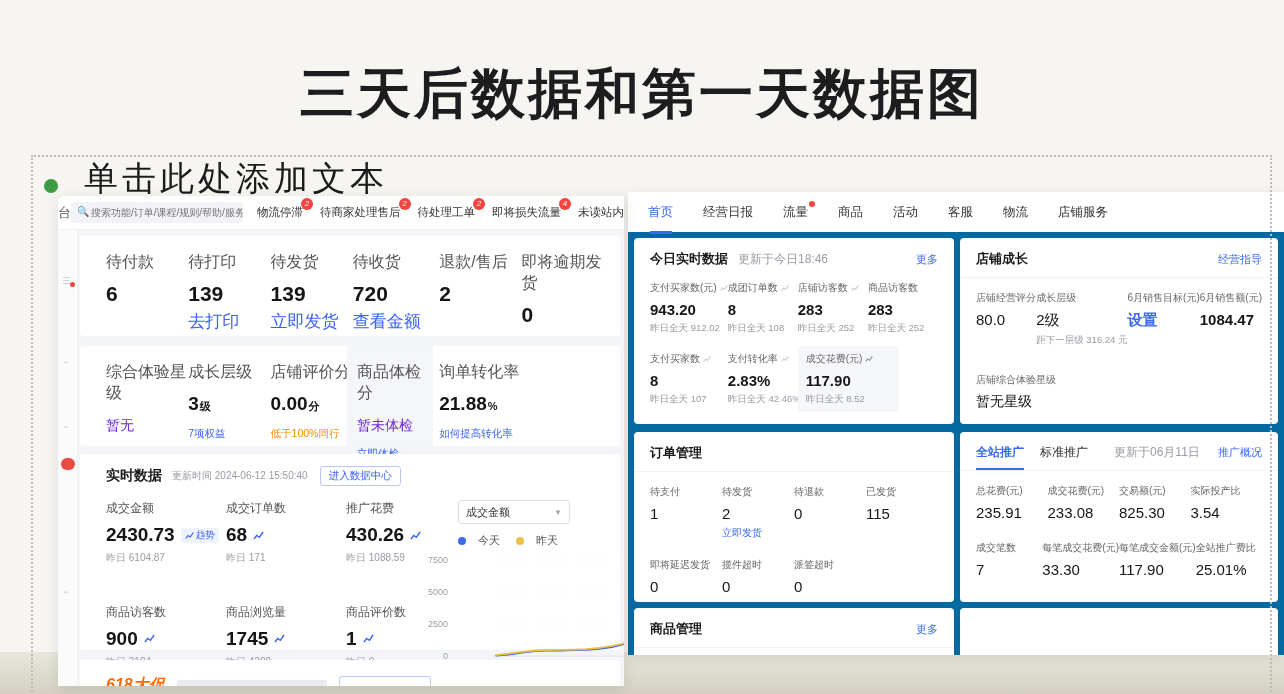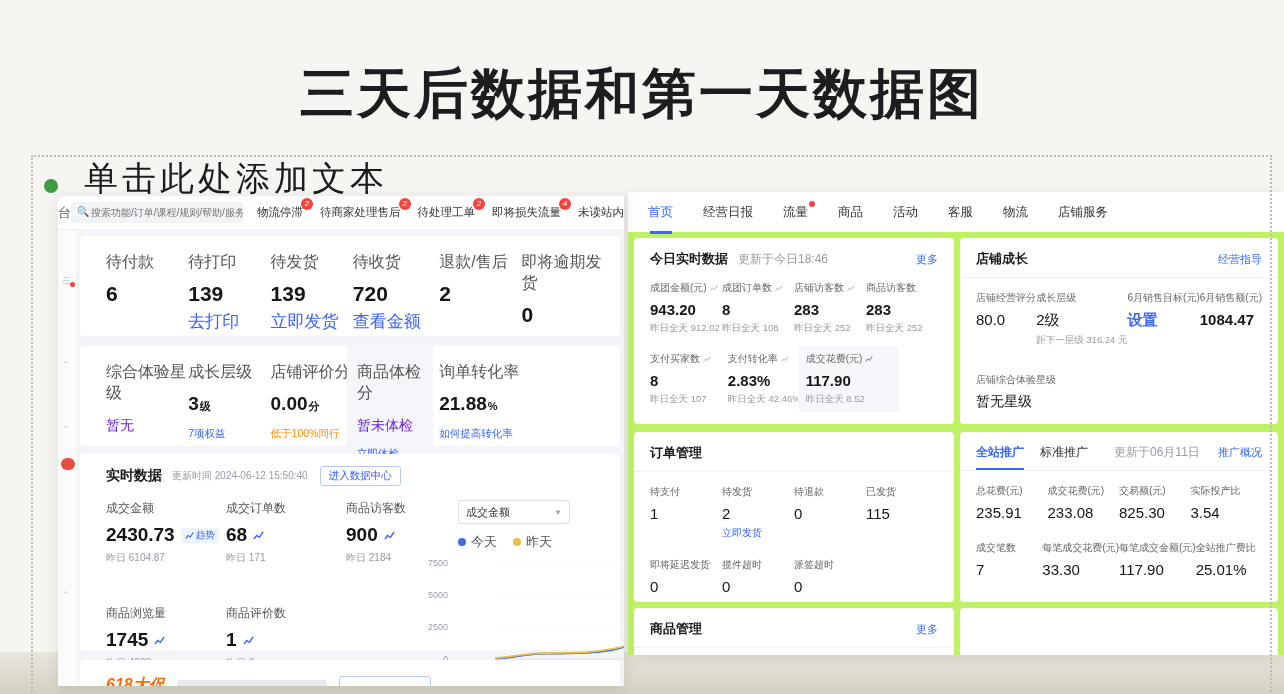--- a/index.html
+++ b/index.html
@@ -69,37 +69,37 @@
   .m-trend { display:inline-flex; align-items:center; gap:2px; margin-left:6px; background:#eef3fe;
     color:#3a62f5; font-size:9.5px; border-radius:2px; padding:1px 4px; cursor:pointer; }
   .m-ico { margin-left:6px; cursor:pointer; display:inline-flex; }
   .m-yest { font-size:10px; color:#9a9aa2; margin-top:5px; }
 
   .rt-chart { position:relative; width:186px; margin-left:2px; }
   .rt-select { width:112px; height:24px; border:1px solid #dcdfe4; border-radius:3px; display:flex;
     align-items:center; justify-content:space-between; padding:0 7px; font-size:11px; color:#333; cursor:pointer; background:#fff; }
   .rt-select .car { color:#9aa; font-size:8px; }
   .legend { display:flex; gap:16px; margin-top:9px; align-items:center; }
-  .leg-item { display:flex; align-items:center; gap:5px; font-size:13px; color:#555; cursor:pointer; }
+  .leg-item { display:flex; align-items:center; gap:12px; font-size:11px; color:#555; cursor:pointer; }
   .leg-dot { width:8px; height:8px; border-radius:50%; }
   .leg-dot.today { background:#4069e5; }
   .leg-dot.yest { background:#e9c04a; }
   .plot { position:relative; margin-top:4px; height:118px; }
   .ytick { position:absolute; right:158px; font-size:9px; color:#9aa0a8; text-align:right; width:26px; }
   .plot svg { position:absolute; left:34px; top:0; }
   .xticks { position:relative; height:12px; margin-left:34px; }
   .xtick { position:absolute; top:0; font-size:9px; color:#9aa0a8; }
 
   .card-618 { top:464px; height:40px; padding:10px 14px 0 26px; display:flex; align-items:center; gap:12px; }
   .t618 { color:#ff6a00; font-weight:800; font-size:16px; font-style:italic; }
   .stub { height:10px; background:#e9eaef; border-radius:2px; }
   .stub-btn { width:92px; height:18px; border:1px solid #b9c8f8; border-radius:3px; background:#fff; }
 
   
-  .pdd { left:628px; top:192px; width:656px; height:463px; background:#bef264; z-index:2;
+  .pdd { left:628px; top:192px; width:656px; height:463px; background:#0369a1; z-index:2;
     box-shadow:0 3px 14px rgba(0,0,0,.10); overflow:hidden; }
   .pdd-tabs { position:absolute; left:0; top:0; width:100%; height:40px; background:#fff;
     display:flex; align-items:center; padding-left:20px; gap:30px; }
   .pdd-tab { font-size:12.5px; color:#333; cursor:pointer; position:relative; white-space:nowrap; }
   .pdd-tab.active { color:#3a68f2; }
   .pdd-tab.active::after { content:""; position:absolute; left:2px; bottom:-13px; width:22px; height:3px; background:#3a68f2; }
   .pdd-tab .dot { position:absolute; top:-3px; right:-7px; width:6px; height:6px; background:#f5433f; border-radius:50%; }
 
   .pdd-card { position:absolute; background:#fff; border-radius:4px; padding:12px 16px; overflow:hidden; }
   .c-today { left:6px; top:46px; width:320px; height:186px; }
@@ -259,20 +259,32 @@
               <span class="m-value">68</span>
             <span class="m-ico">
                 <svg width="11" height="11" viewBox="0 0 12 12">
                   <polyline points="1,10 4,6 7,8 11,2" fill="none" stroke="#3a62f5" stroke-width="1.6"></polyline>
                 </svg>
               </span>
             </div>
           <div class="m-yest">昨日 171</div>
         </div>
         <div>
+          <div class="m-label">推广花费</div>
+          <div class="m-valrow">
+              <span class="m-value">430.26</span>
+            <span class="m-ico">
+                <svg width="11" height="11" viewBox="0 0 12 12">
+                  <polyline points="1,10 4,6 7,8 11,2" fill="none" stroke="#3a62f5" stroke-width="1.6"></polyline>
+                </svg>
+              </span>
+            </div>
+          <div class="m-yest">昨日 1088.59</div>
+        </div>
+        <div>
           <div class="m-label">商品访客数</div>
           <div class="m-valrow">
               <span class="m-value">900</span>
             <span class="m-ico">
                 <svg width="11" height="11" viewBox="0 0 12 12">
                   <polyline points="1,10 4,6 7,8 11,2" fill="none" stroke="#3a62f5" stroke-width="1.6"></polyline>
                 </svg>
               </span>
             </div>
           <div class="m-yest">昨日 2184</div>
@@ -362,21 +374,21 @@
 
   <div class="pdd-card c-today">
     <div class="p-head">
       <span class="p-title">今日实时数据</span>
       <span class="p-upd">更新于今日18:46</span>
       <span class="p-more">更多</span>
     </div>
     <div class="tg-row">
       <div>
         <div class="t-label">
-            <span>成团金额(元)</span>
+            <span>支付买家数(元)</span>
             <svg class="mini-ico" width="8" height="8" viewBox="0 0 12 12">
               <polyline points="1,10 4,6 7,8 11,2" fill="none" stroke="#c6c9cf" stroke-width="1.6"></polyline>
             </svg>
           </div>
         <div class="t-value">943.20</div>
         <div class="t-sub">昨日全天 912.02</div>
       </div>
       <div>
         <div class="t-label">
             <span>成团订单数</span>

